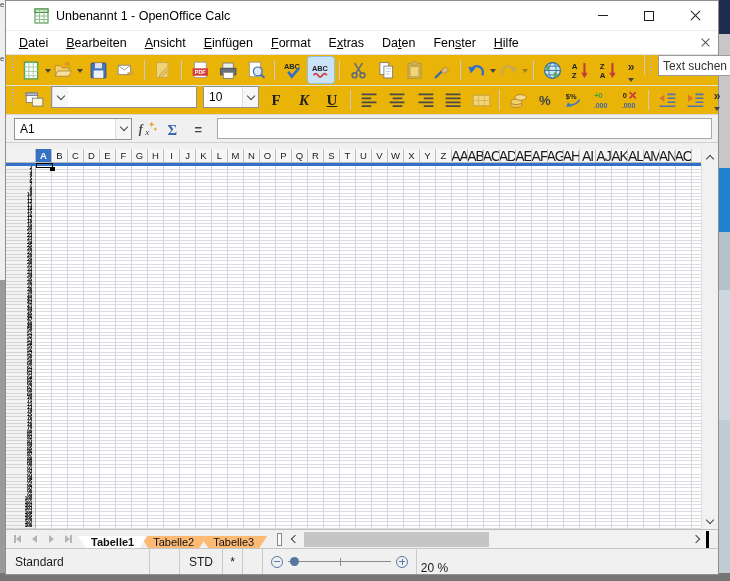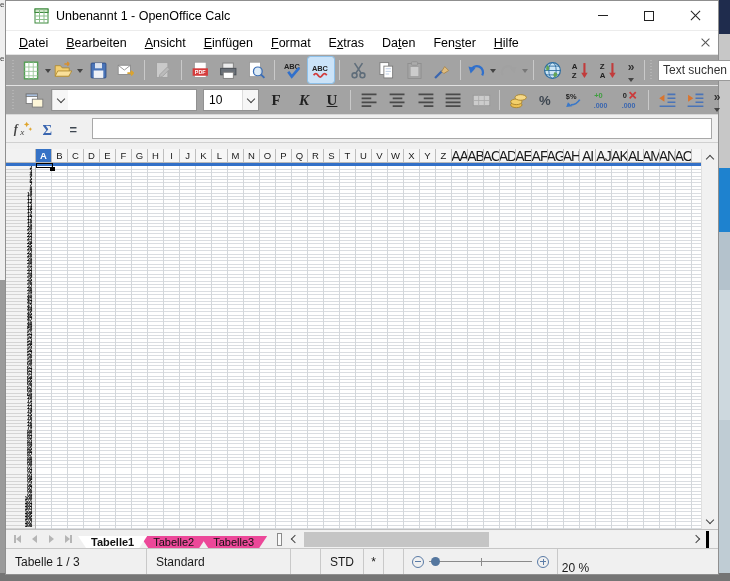--- a/index.html
+++ b/index.html
@@ -28,21 +28,21 @@
   .g-close::before{transform:rotate(45deg);}
   .g-close::after{transform:rotate(-45deg);}
   
   .menubar{height:24px;background:#fff;display:flex;align-items:center;padding-left:4px;border-bottom:1px solid #e3e3e3;}
   .menu-item{font-size:12.5px;color:#000;padding:3px 9px;white-space:nowrap;}
   .menu-close{margin-left:auto;margin-right:8px;position:relative;width:9px;height:9px;}
   .menu-close::before,.menu-close::after{content:"";position:absolute;left:-1px;top:4px;width:11px;height:1px;background:#555;}
   .menu-close::before{transform:rotate(45deg);}
   .menu-close::after{transform:rotate(-45deg);}
   
-  .toolbar{display:flex;align-items:center;background:#a3a3a3;padding:0 3px;}
+  .toolbar{display:flex;background:#eab308;padding:0 3px;}
   .tb-std{height:31px;border-bottom:1px solid #e2e2e2;}
   .tb-fmt{height:29px;border-bottom:1px solid #d8d8d8;}
   .grip{width:5px;height:20px;margin:0 4px 0 2px;background:repeating-linear-gradient(to bottom,#b3b3b3 0 1px,transparent 1px 3px);background-size:2px 100%;background-repeat:no-repeat;background-position:1px 0;flex:0 0 auto;}
   .tb-btn{display:flex;align-items:center;justify-content:center;height:26px;min-width:26px;margin:0 1px;border-radius:2px;position:relative;flex:0 0 auto;}
   .tb-btn.active{background:#cbe3f8;outline:1px solid #8ec1ea;}
   .tb-btn.disabled{filter:grayscale(1);opacity:.45;}
   .tb-btn .ic{width:21px;height:21px;display:block;}
   .tb-btn .dd{width:0;height:0;border:3px solid transparent;border-top:4px solid #444;margin-left:3px;margin-top:4px;}
   .tb-btn .txt{font-size:14px;color:#222;}
   .tb-btn .txt.b{font-weight:bold;font-family:"Liberation Serif",serif;font-size:15px;}
@@ -92,21 +92,21 @@
   .vtrack{flex:1;width:100%;}
   
   .tabsrow{height:19px;background:#f0f0f0;border-top:1px solid #c0c0c0;display:flex;align-items:center;}
   .tnav{display:flex;align-items:center;padding:0 2px 0 5px;gap:4px;}
   .tnav .nb{display:flex;align-items:center;justify-content:center;width:13px;height:13px;}
   .tri{width:0;height:0;border:4px solid transparent;}
   .tri.l{border-right:5px solid #b5b5b5;border-left:none;}
   .tri.r{border-left:5px solid #b5b5b5;border-right:none;}
   .nbar{width:2px;height:8px;background:#b5b5b5;}
   .tabs{display:flex;align-items:flex-end;height:17px;margin-top:1px;padding-left:8px;}
-  .sheet-tab{position:relative;display:flex;align-items:center;padding:0 13px;font-size:11px;color:#111;background:#ec4899;
+  .sheet-tab{position:relative;display:flex;align-items:center;padding:0 13px;font-size:11px;color:#111;background:#fdba74;
     clip-path:polygon(0 0,100% 0,calc(100% - 8px) 100%,8px 100%);margin-left:-7px;filter:drop-shadow(0 0 .6px #555);}
   .sheet-tab.active{background:#fff;font-weight:bold;}
   .tab-splitter{width:5px;height:13px;border:1px solid #8a8a8a;background:#fafafa;margin:0 3px 0 10px;flex:0 0 auto;}
   .hscroll{display:flex;align-items:center;flex:1;height:17px;background:#f1f1f1;}
   .htrack{position:relative;flex:1;height:100%;}
   .hthumb{position:absolute;left:2px;top:1px;width:185px;height:15px;background:#c5c5c5;}
   .hblack{width:3px;height:17px;background:#000;flex:0 0 auto;}
   .hcorner{width:9px;height:17px;background:#f0f0f0;flex:0 0 auto;}
   
   .statusbar{height:26px;background:#f0f0f0;border-top:1px solid #c6c6c6;display:flex;align-items:stretch;font-size:12px;color:#1a1a1a;}
@@ -550,20 +550,26 @@
             </svg>
           </span>
         </span>
       <span class="tb-btn overflow ml-auto">
           <span class="ovf-glyph"></span>
           <span class="ovf-caret"></span>
         </span>
     </div>
 
     <div class="formulabar">
+      <span class="combo namebox">
+        <span class="val">A1</span>
+        <span class="cbtn">
+            <span class="chev"></span>
+          </span>
+      </span>
       <span class="fb-btn">
           <svg class="ic">
             <use href="#i-fx"></use>
           </svg>
         </span>
       <span class="fb-btn">
           <svg class="ic">
             <use href="#i-sum"></use>
           </svg>
         </span>
@@ -780,21 +786,20 @@
           </span>
         <span class="sc-btn">
             <span class="chev right"></span>
           </span>
       </span>
       <span class="hblack"></span>
       <span class="hcorner"></span>
     </div>
 
     <div class="statusbar" id="status-fields">
-        <div class="sb-field" style="width: 141px;">Tabelle 1 / 3</div>
         <div class="sb-field" style="width: 144px;">Standard</div>
         <div class="sb-field" style="width: 30px;"></div>
         <div class="sb-field center" style="width: 43px;">STD</div>
         <div class="sb-field center" style="width: 20px;">*</div>
         <div class="sb-field" style="width: 20px;"></div>
         <div class="sb-field sb-slider" style="width: 154px;">
           <span class="zbtn"></span>
           <span class="ztrack">
             <span class="ztick"></span>
             <span class="zthumb"></span>

